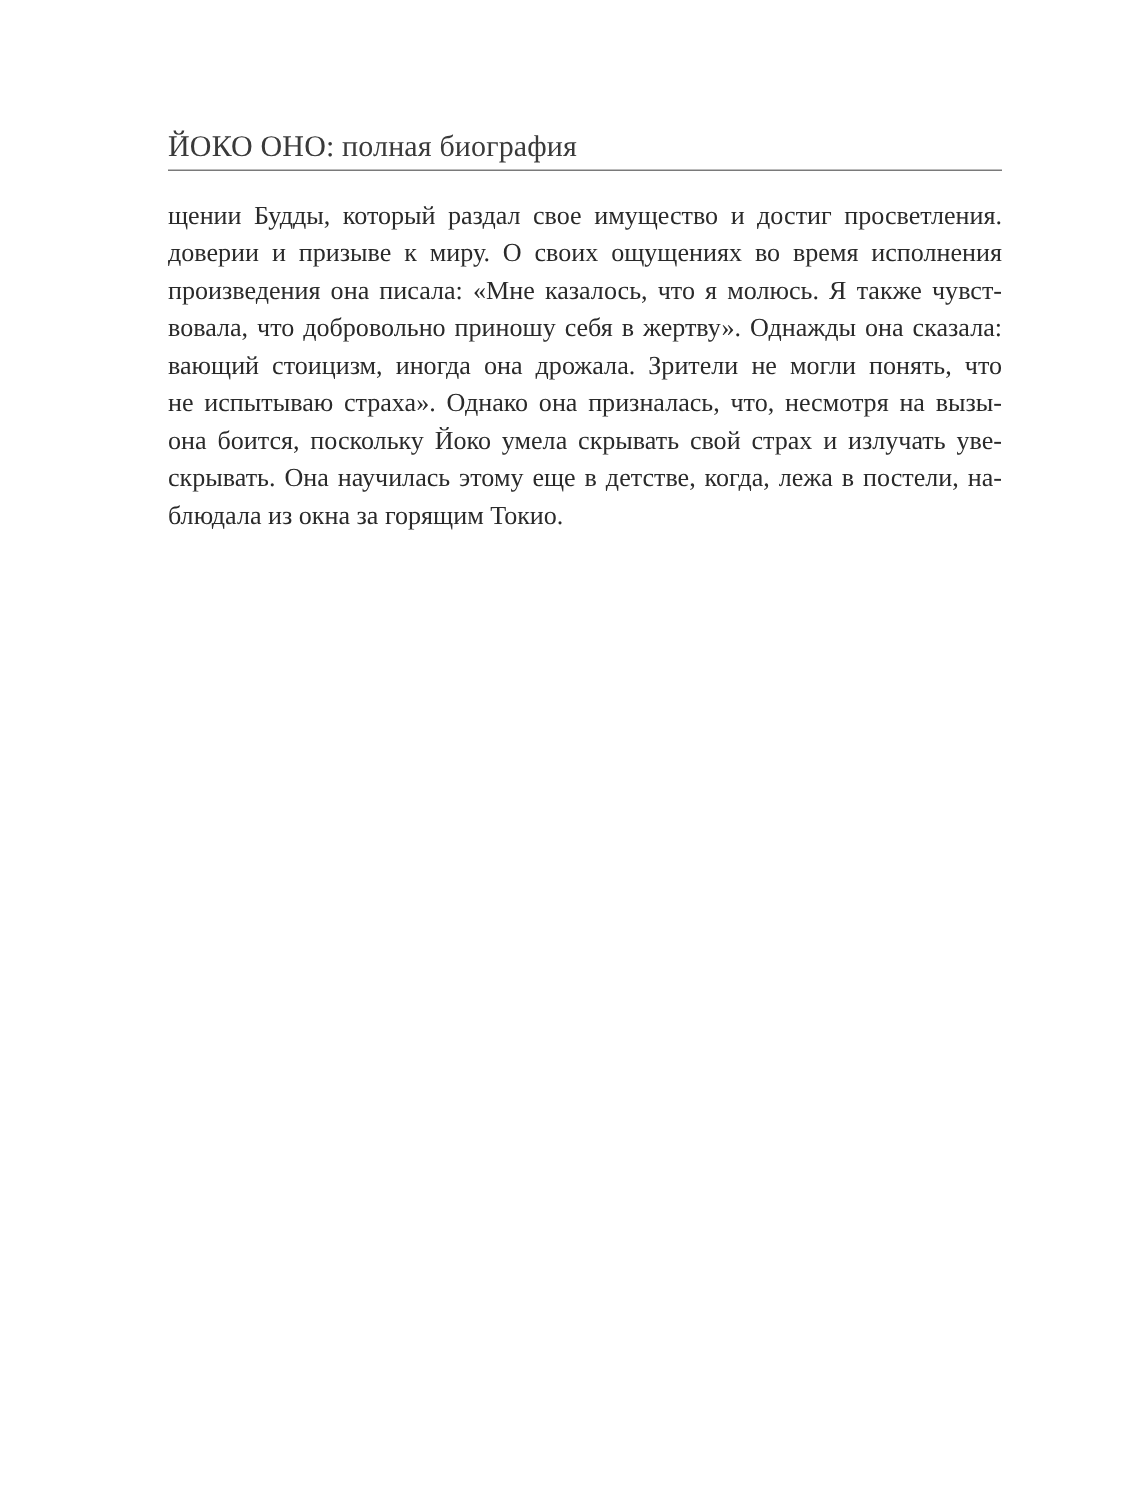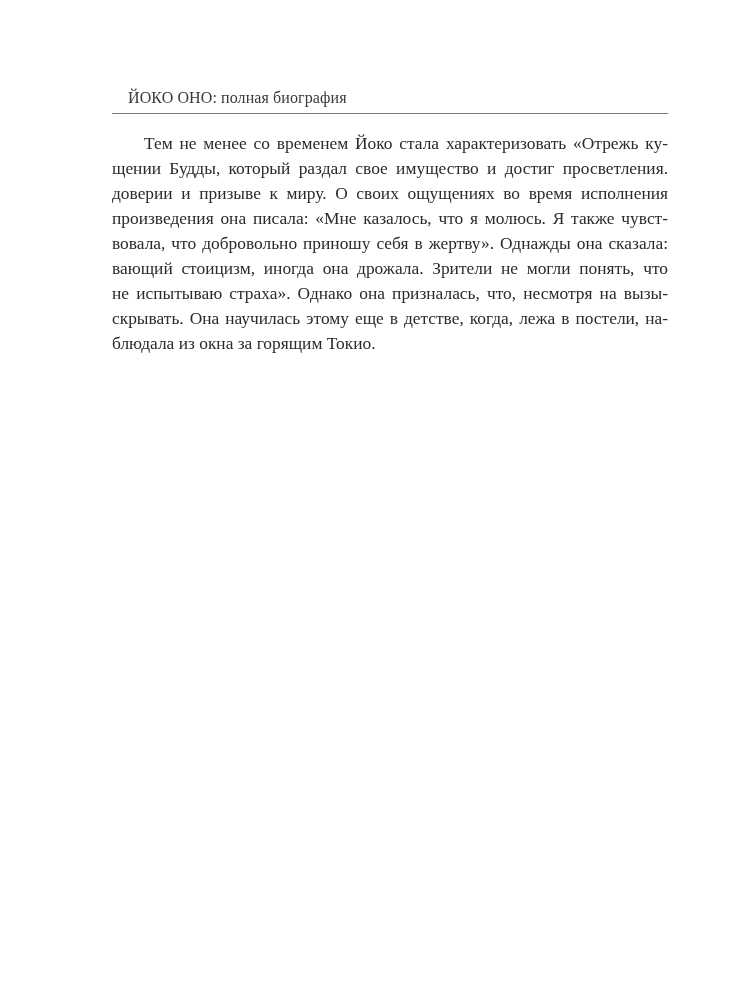--- a/index.html
+++ b/index.html
@@ -19,26 +19,25 @@
     position: absolute;
     left: 0; top: 0;
     width: 750px;
     height: 1000px;
   }
   .running-head {
     position: absolute;
     left: 112px;
     top: 86px;
     width: 556px;
-    font-size: 16px;
+    font-size: 20px;
     line-height: 24px;
     color: #3a3a3a;
     white-space: nowrap;
     letter-spacing: 0.1px;
-    margin-left: 16px;
   }
   .head-rule {
     position: absolute;
     left: 112px;
     top: 113px;
     width: 556px;
     height: 0;
     border-top: 1.5px solid #7a7a7a;
   }
   .body-text {
@@ -65,23 +64,23 @@
   }
 </style>
 </head>
 <body>
 
 <div class="page">
   <div class="running-head">ЙОКО ОНО: полная биография</div>
   <div class="head-rule"></div>
 
   <div class="body-text">
-    <span class="line indent">Тем не менее со временем Йоко стала характеризовать «Отрежь ку-</span>
     <span class="line">щении Будды, который раздал свое имущество и достиг просветления.</span>
     <span class="line">доверии и призыве к миру. О своих ощущениях во время исполнения</span>
     <span class="line">произведения она писала: «Мне казалось, что я молюсь. Я также чувст-</span>
     <span class="line">вовала, что добровольно приношу себя в жертву». Однажды она сказала:</span>
     <span class="line">вающий стоицизм, иногда она дрожала. Зрители не могли понять, что</span>
     <span class="line">не испытываю страха». Однако она призналась, что, несмотря на вызы-</span>
+    <span class="line">она боится, поскольку Йоко умела скрывать свой страх и излучать уве-</span>
     <span class="line">скрывать. Она научилась этому еще в детстве, когда, лежа в постели, на-</span>
     <span class="line last">блюдала из окна за горящим Токио.</span>
   </div>
 </div>
 
 </body></html>

